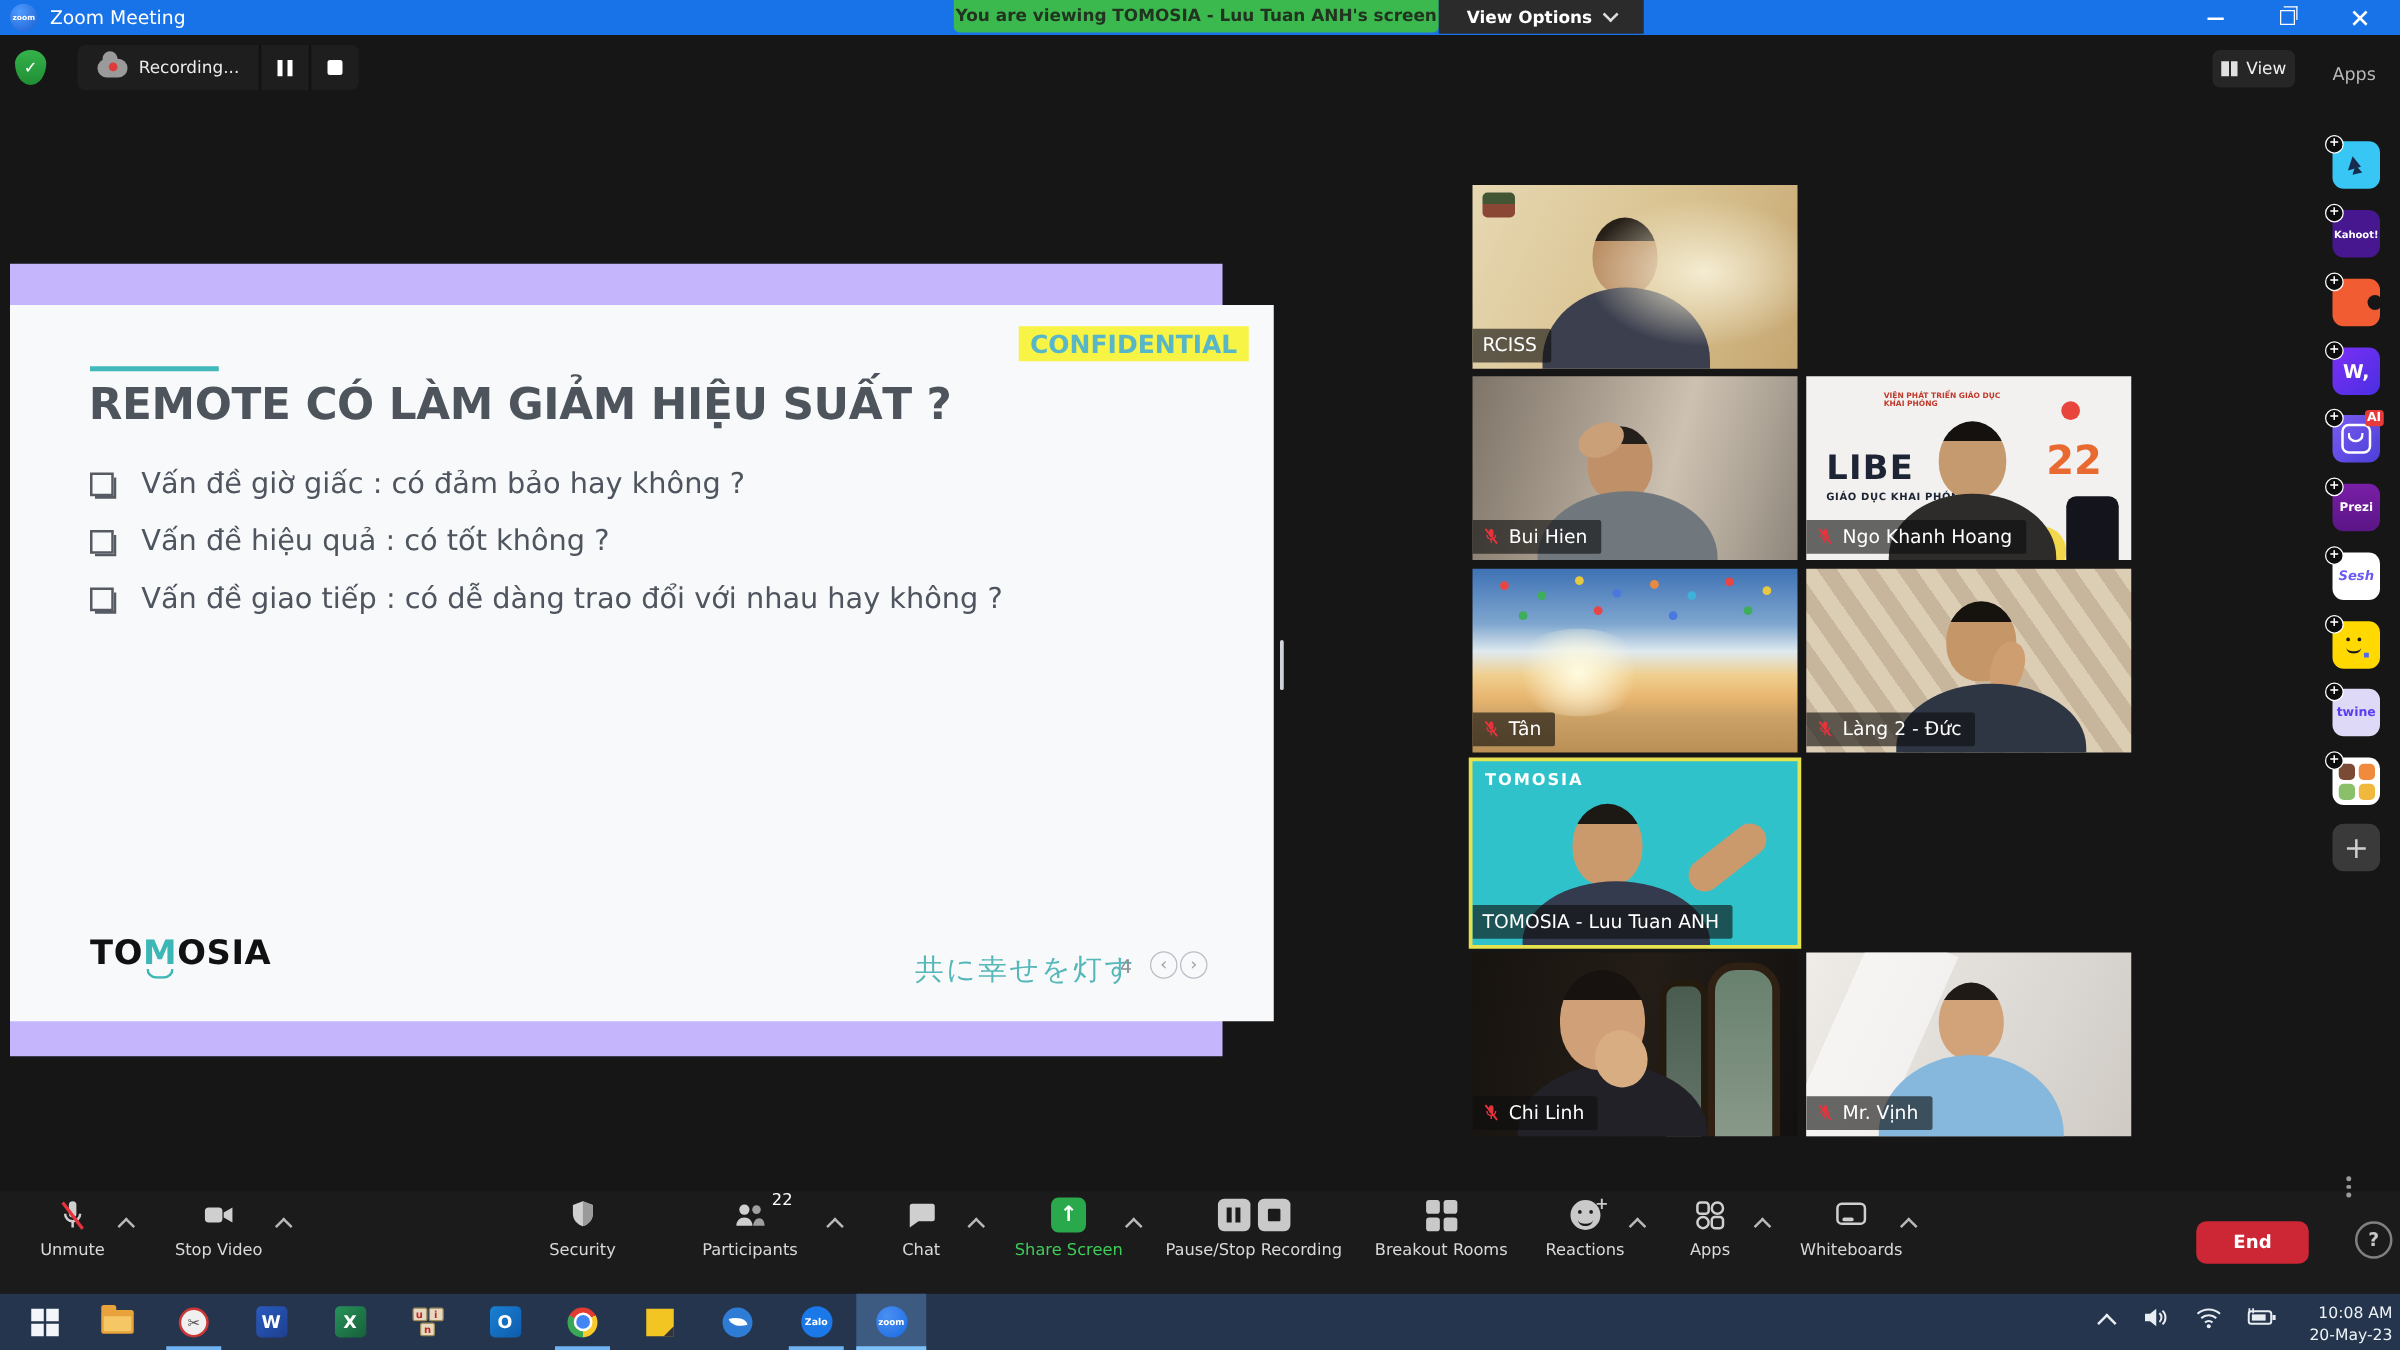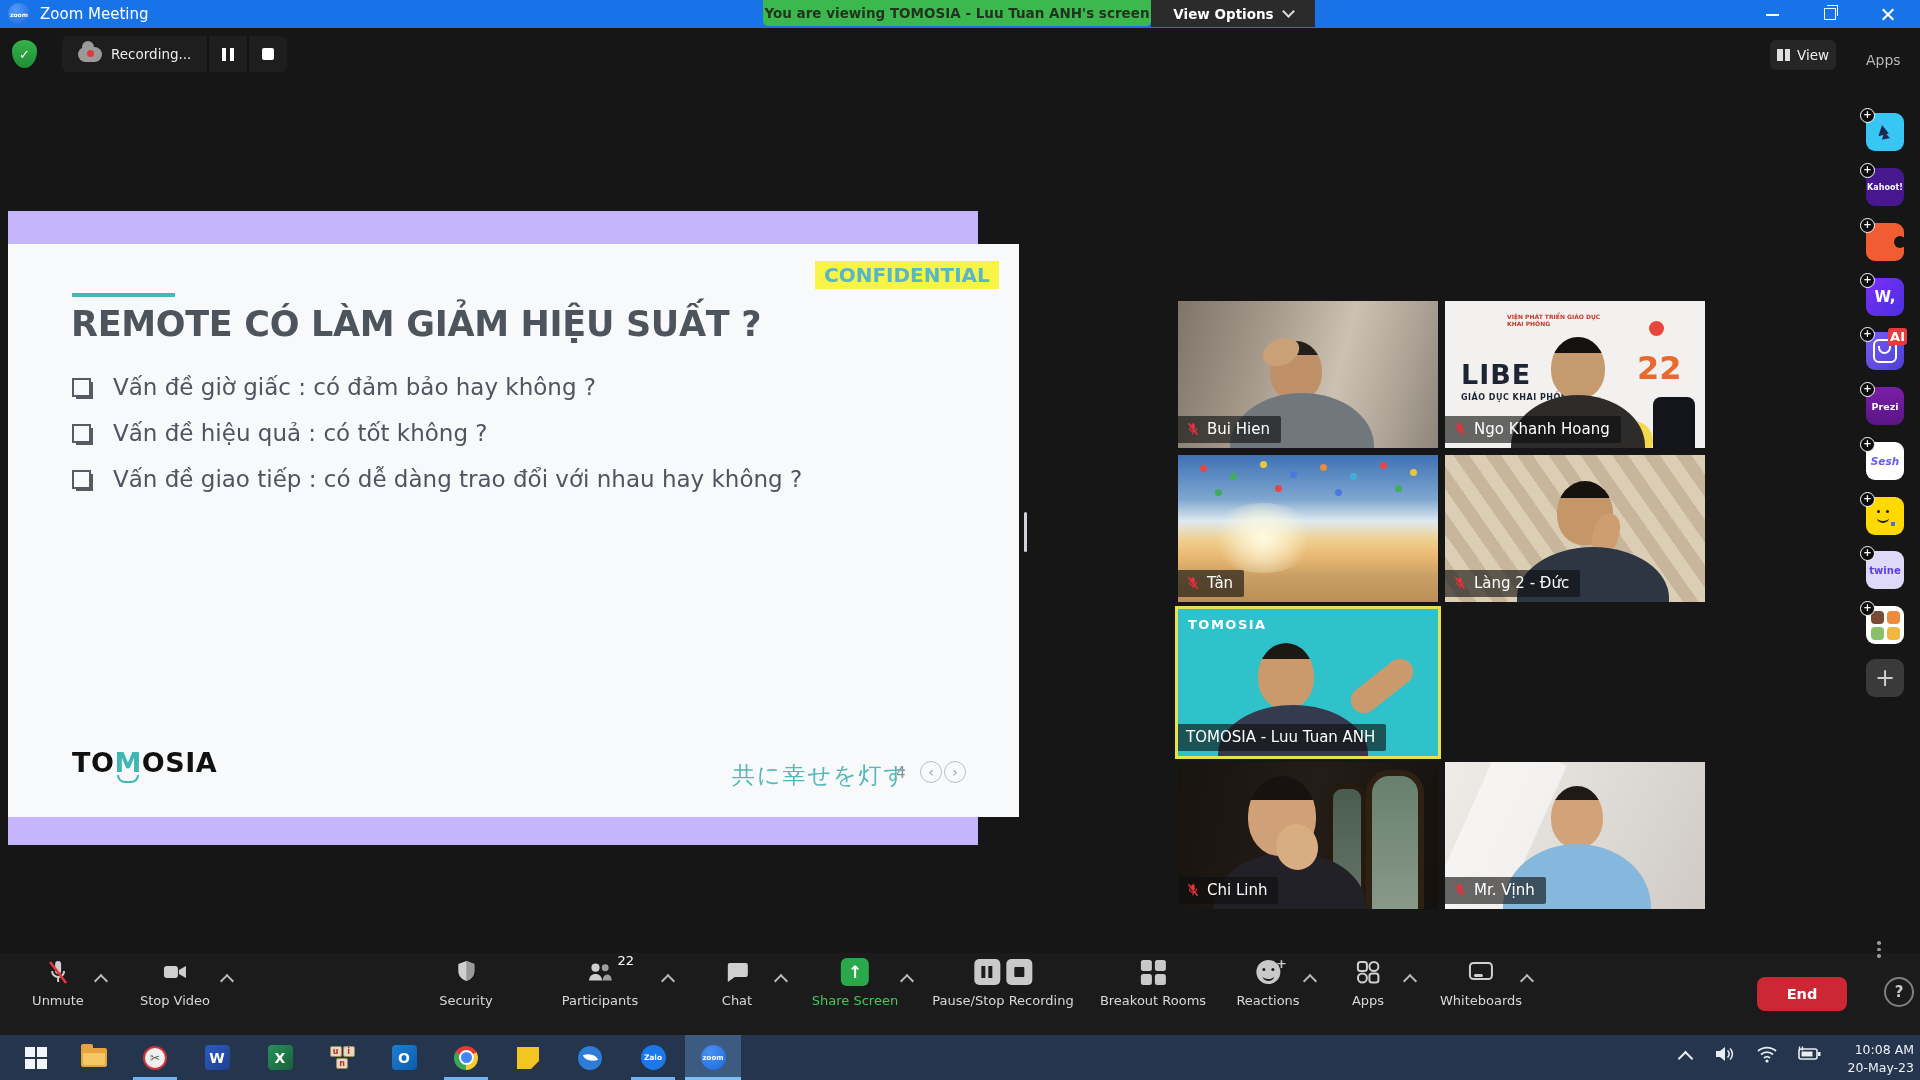--- a/index.html
+++ b/index.html
@@ -154,21 +154,21 @@
 
   
   .sic{position:absolute;left:1866px;width:38px;height:38px;border-radius:9px;display:flex;align-items:center;
        justify-content:center;overflow:visible;font-weight:700;}
   .sic .badge{position:absolute;top:-5px;left:-6px;width:13px;height:13px;border-radius:50%;background:#0c0c0c;
        border:1.5px solid #fff;color:#fff;font-size:10px;line-height:12px;text-align:center;font-weight:700;}
   .tri{width:0;height:0;border-left:9px solid #172b4d;border-top:6px solid transparent;border-bottom:6px solid transparent;transform:rotate(18deg);}
   .tri.small{border-left-width:7px;border-top-width:4.5px;border-bottom-width:4.5px;margin-left:-6px;margin-top:10px;}
   .aicam{width:20px;height:20px;border:2.5px solid #fff;border-radius:6px;position:relative;}
   .aicam::after{content:"";position:absolute;left:3px;top:5px;width:9px;height:6px;border:2px solid #fff;border-top:none;border-radius:0 0 8px 8px;}
-  .aibadge{position:absolute;right:-3px;top:-4px;background:#e83a3a;color:#fff;font-size:13px;padding:1px 2px;border-radius:3px;}
+  .aibadge{position:absolute;right:-3px;top:-4px;background:#e83a3a;color:#fff;font-size:10px;padding:1px 2px;border-radius:3px;}
   .blocks{display:grid;grid-template-columns:13px 13px;gap:3px;}
   .blocks span{width:13px;height:13px;border-radius:4px;}
   .sicplus{position:absolute;left:1866px;top:659px;width:38px;height:38px;border-radius:9px;background:#3a3a3a;
        color:#cfcfcf;font-size:24px;display:flex;align-items:center;justify-content:center;font-weight:400;}
 
   
   .toolbar{position:absolute;left:0;top:953px;width:1920px;height:82px;background:#1b1b1b;}
   .tbi{position:absolute;top:957px;transform:translateX(-50%);display:flex;flex-direction:column;align-items:center;gap:6px;}
   .tbicon{height:30px;display:flex;align-items:center;justify-content:center;position:relative;}
   .tbl{font-size:13px;color:#d8d8d8;white-space:nowrap;}
@@ -284,20 +284,27 @@
     <div class="tagline">共に幸せを灯す</div>
     <span class="pagenum">4</span>
     <span class="pgbtn" style="left:912px">‹</span>
     <span class="pgbtn" style="left:936px">›</span>
   </div>
 </div>
 <span class="scrollh"></span>
 
 <div class="grid">
 
+  <div class="tile t-rciss" style="left:0;top:0">
+    <div class="ph"></div>
+      <div class="pb"></div>
+    <div class="nm">
+        <span>RCISS</span>
+      </div>
+  </div>
 
 
   <div class="tile t-buihien" style="left:0;top:153px">
     <div class="ph"></div>
       <div class="px"></div>
       <div class="pb"></div>
     <div class="nm">
       <svg class="micoff" viewBox="0 0 24 24">
           <rect x="9" y="2" width="6" height="11" rx="3" fill="#e8323c"></rect>
           <path d="M6 10a6 6 0 0 0 12 0" stroke="#e8323c" stroke-width="2" fill="none"></path>

